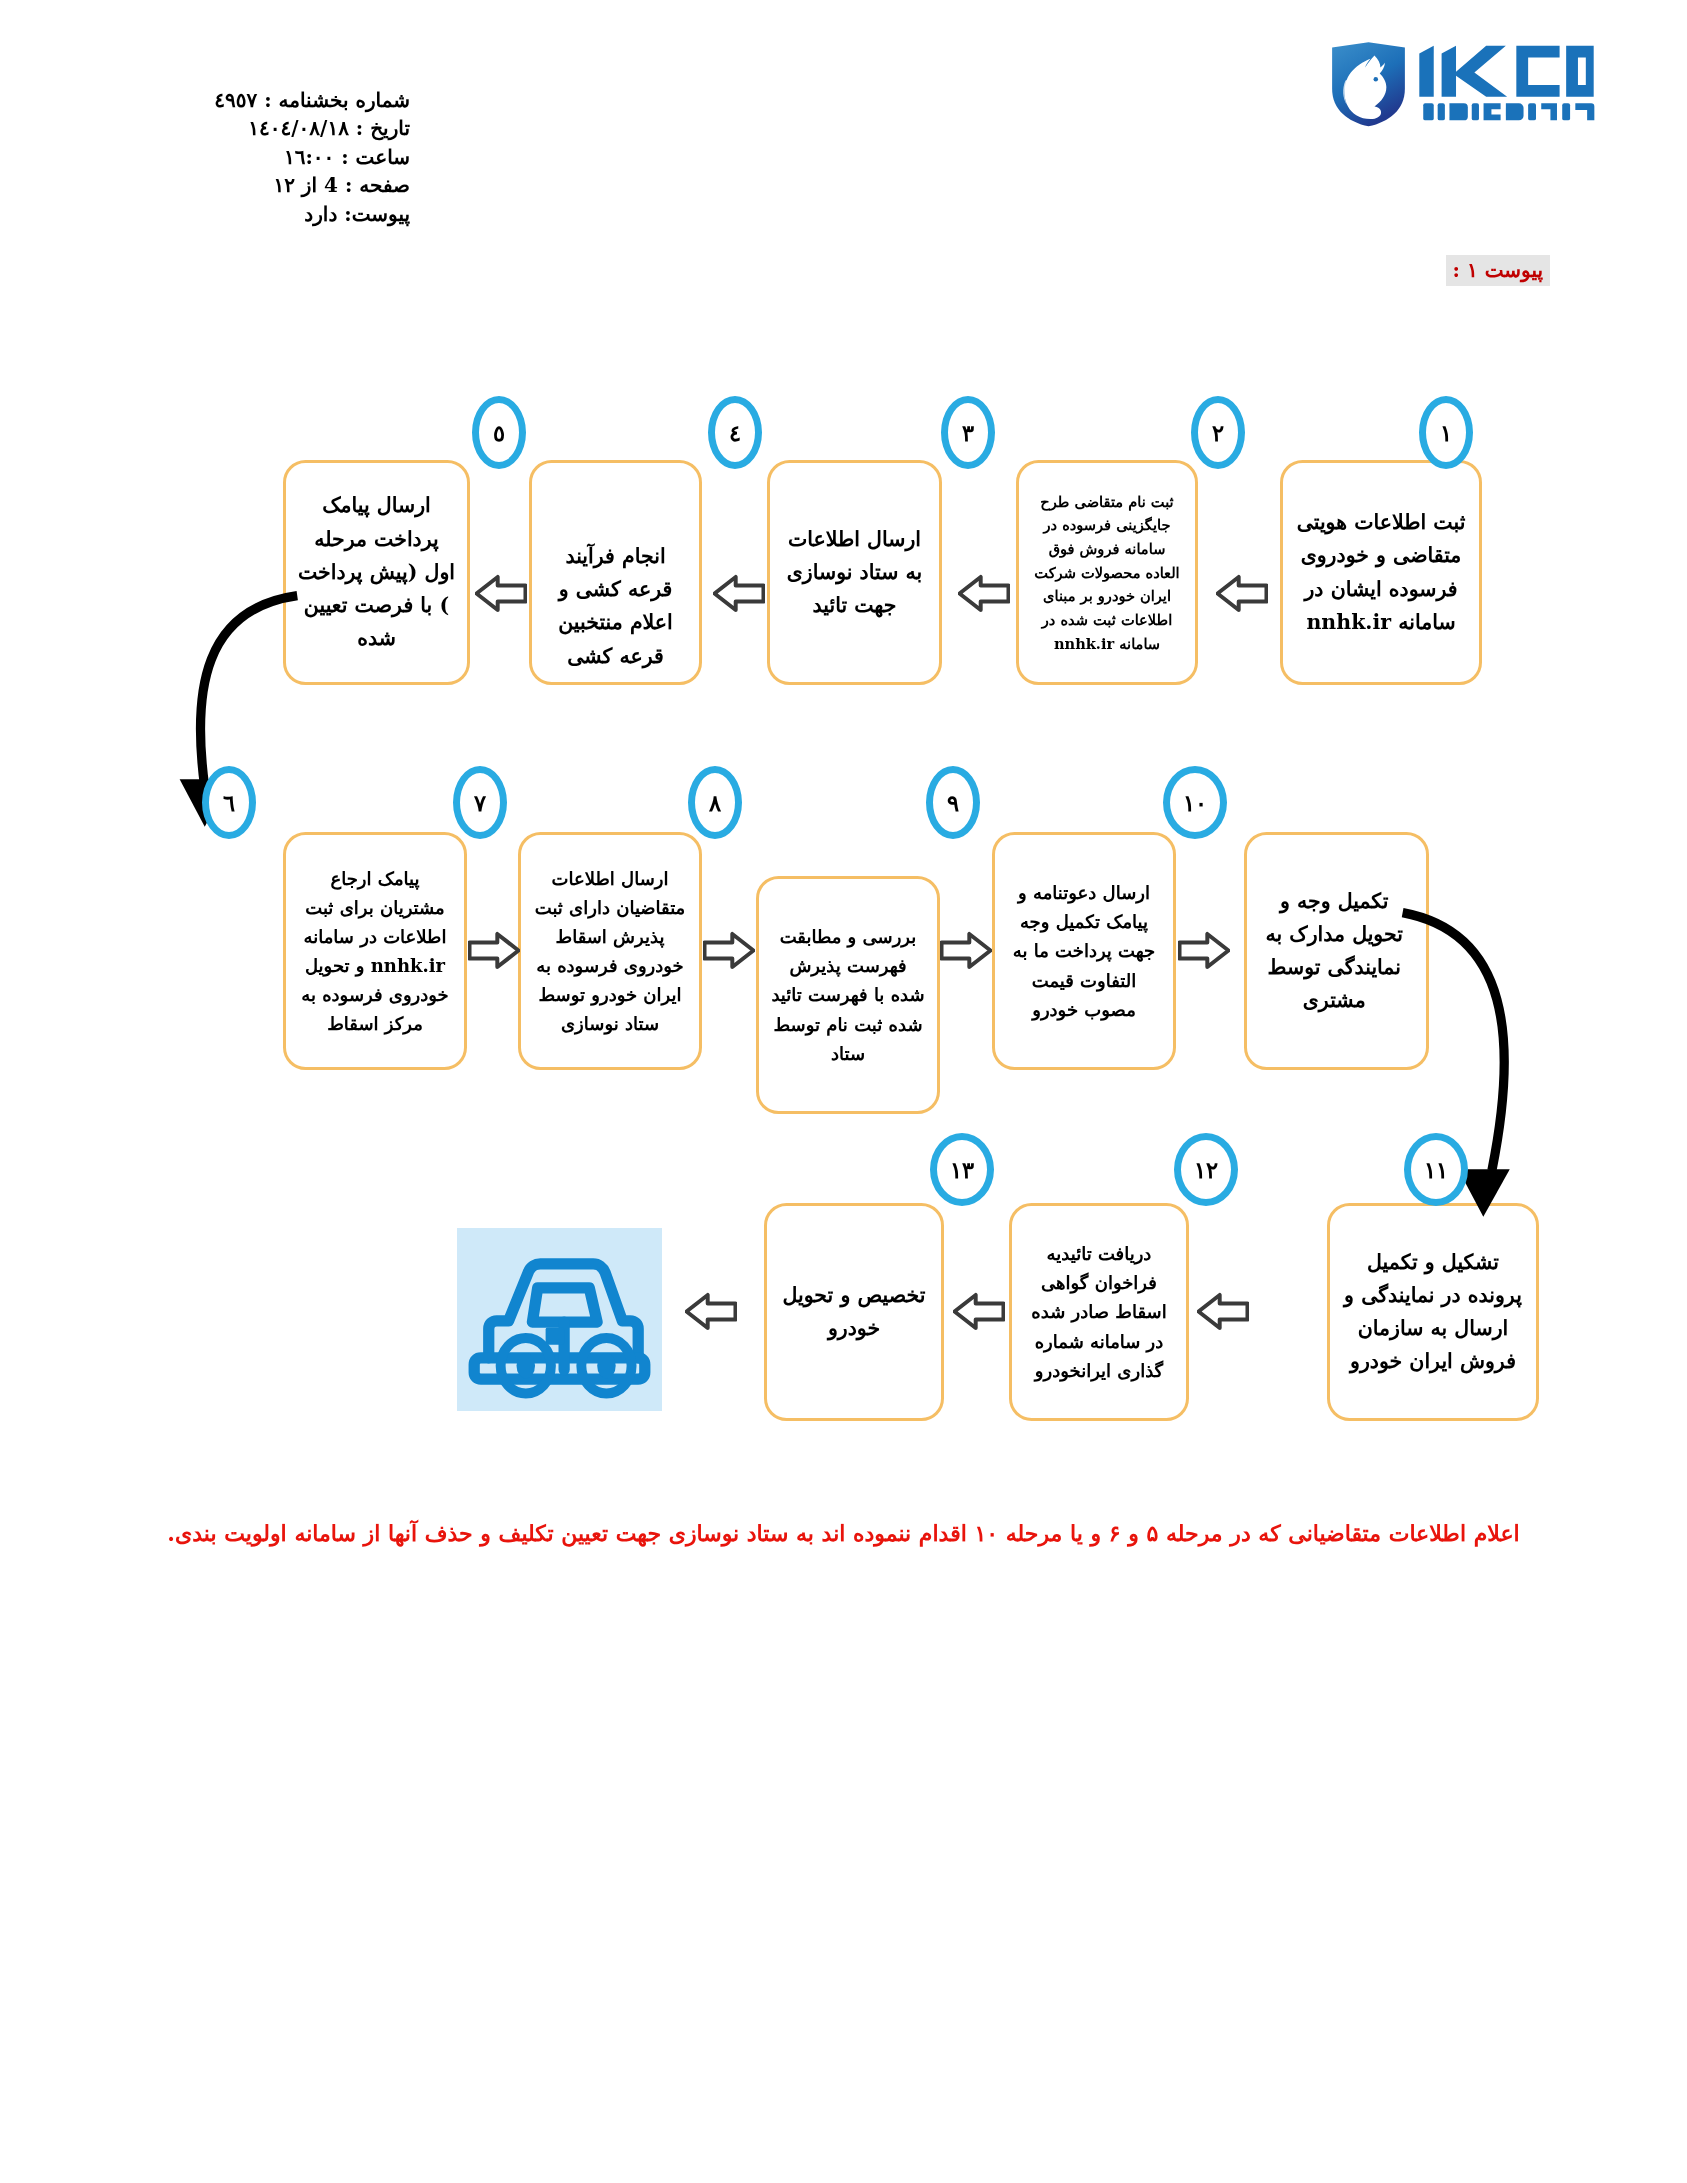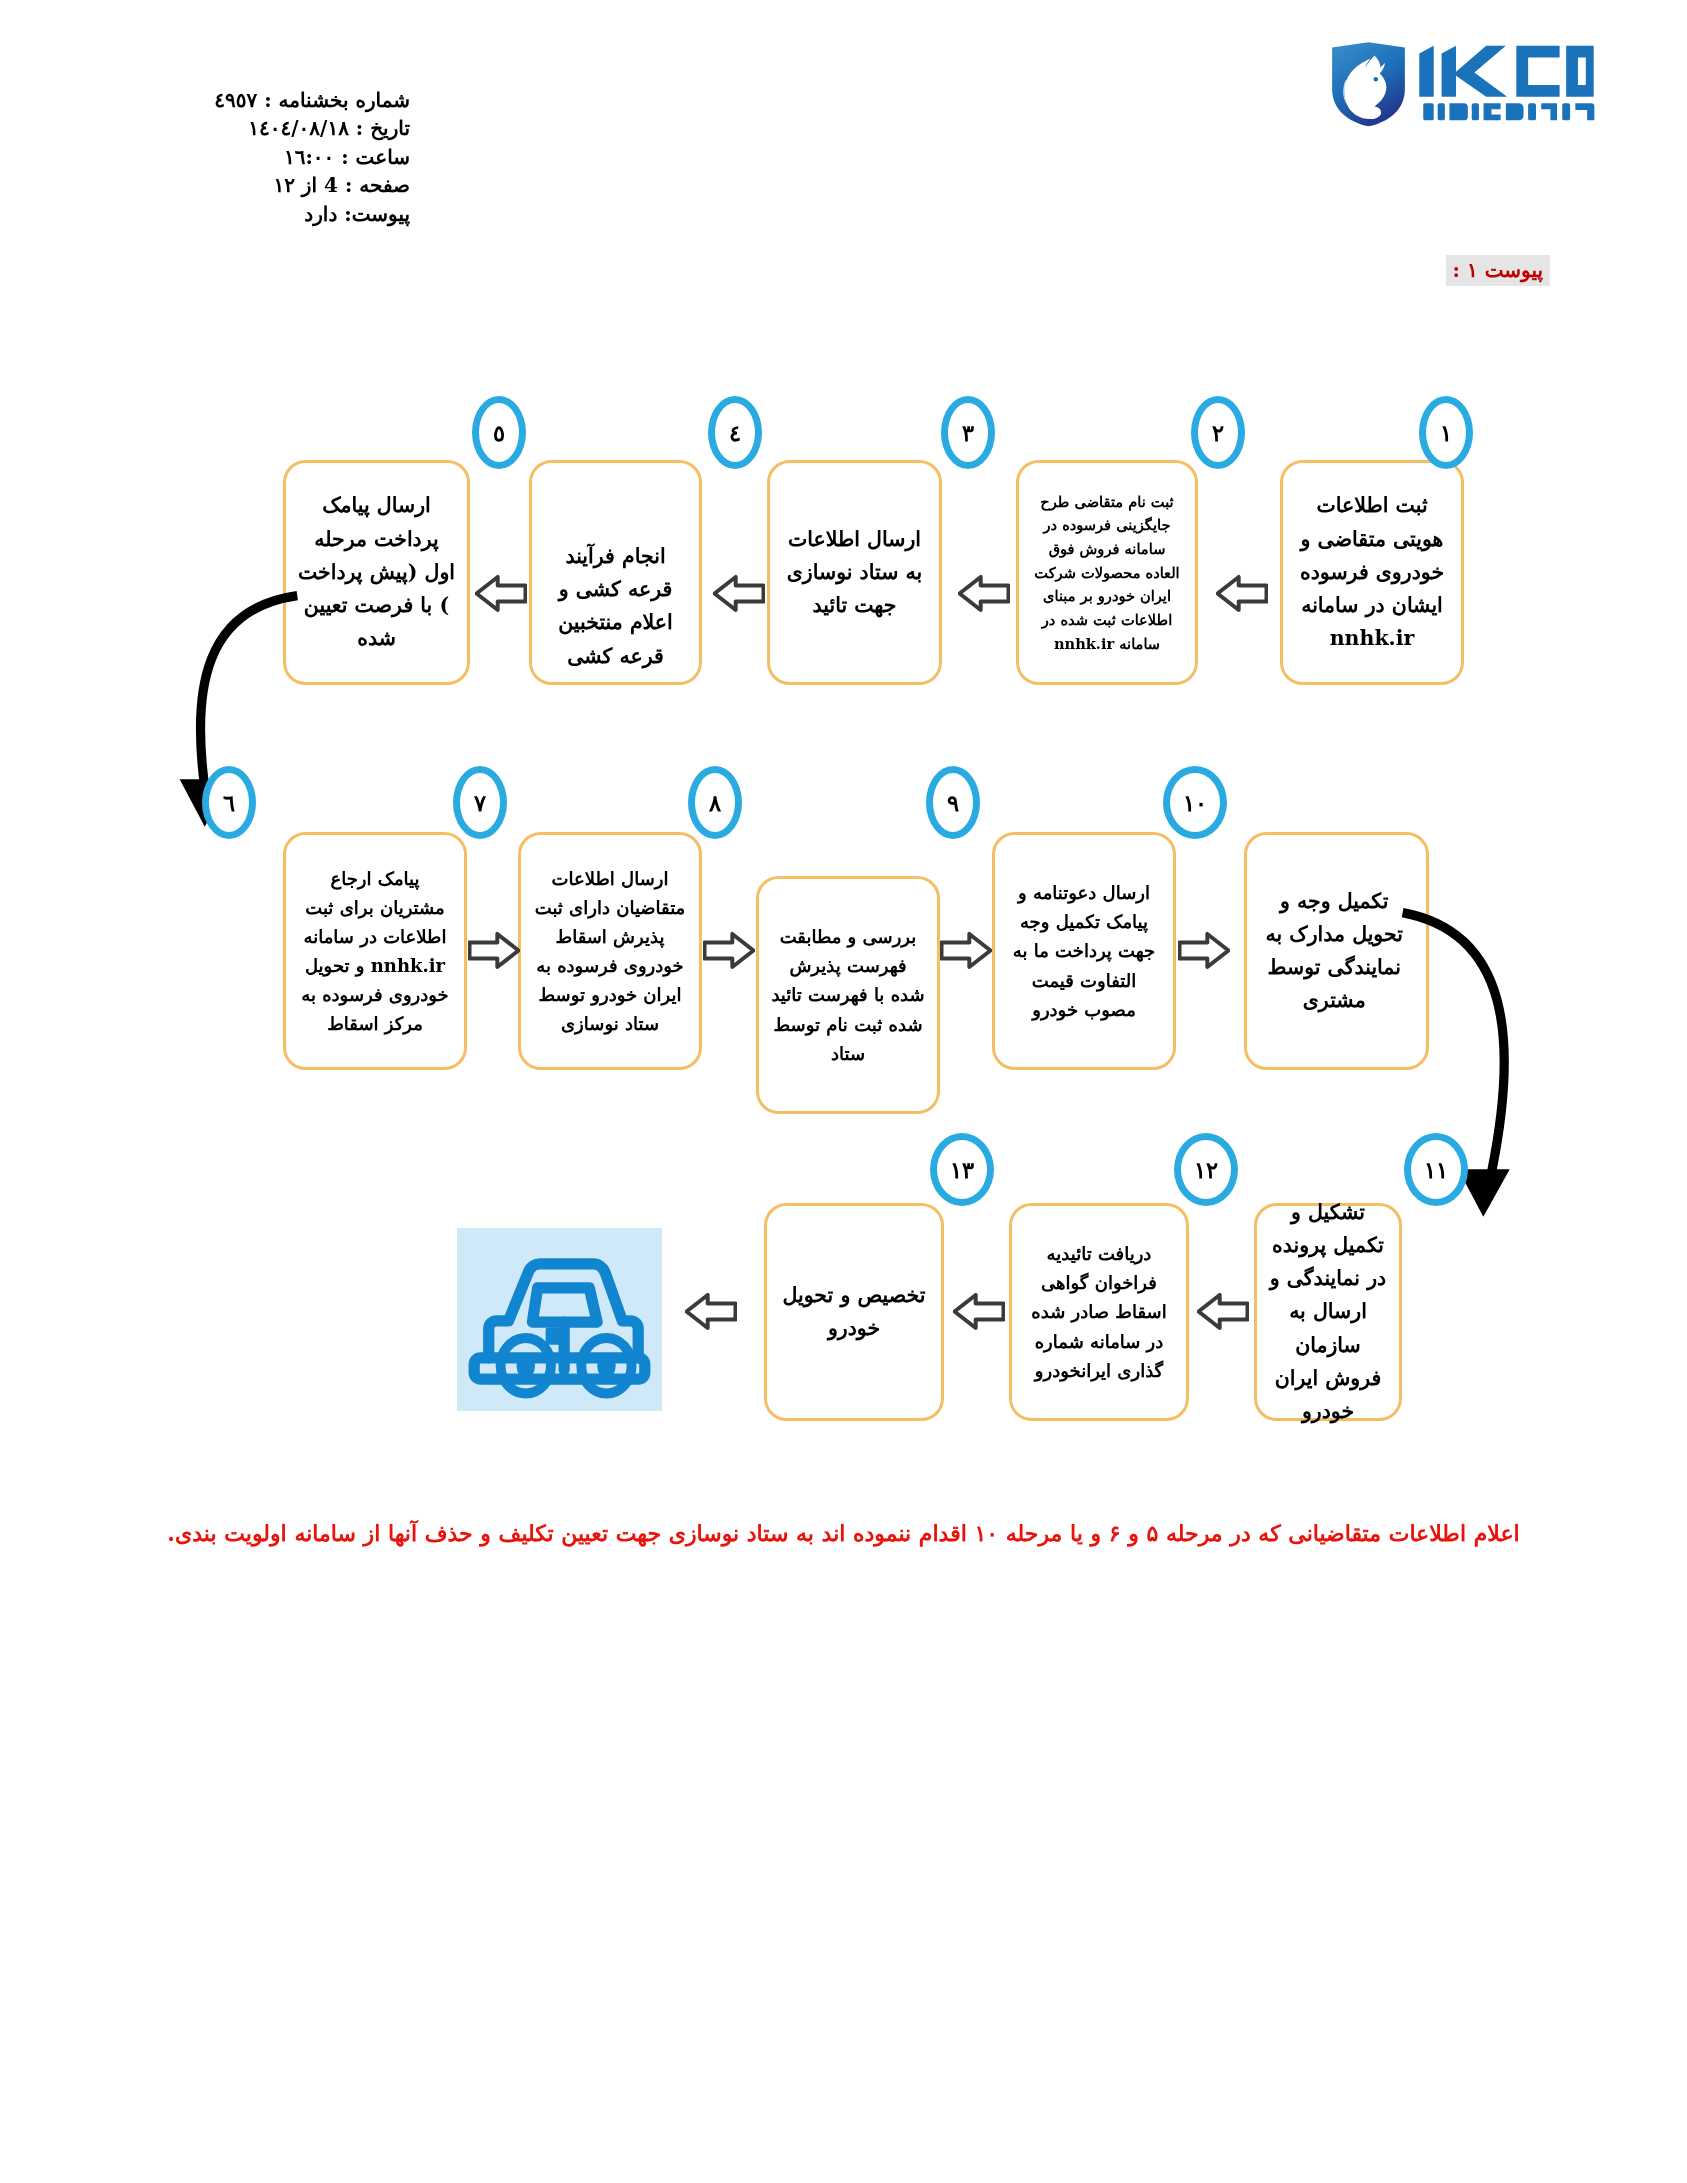--- a/index.html
+++ b/index.html
@@ -211,21 +211,21 @@
   </svg>
 
   <svg class="loop-arrow" style="left:1343px; top:906px; width:192px; height:410px;" viewBox="0 0 290 620" width="192" height="410">
     <path d="M90 10 C250 40 265 200 225 400" stroke="#000000" stroke-width="14" fill="none"></path>
     <polygon points="212,470 174,398 252,398" fill="#000000"></polygon>
   </svg>
 
   <div class="step-badge" style="left:1419px; top:396px;">
     <span>١</span>
   </div>
-  <div class="step-box txt-lg" style="left:1280px; top:460px; width:184px; height:225px;">
+  <div class="step-box txt-lg" style="left:1280px; top:460px; width:202px; height:225px;">
     <div class="step-text">ثبت اطلاعات هویتی متقاضی و خودروی فرسوده ایشان در سامانه nnhk.ir</div>
   </div>
 
   <div class="step-badge" style="left:1191px; top:396px;">
     <span>٢</span>
   </div>
   <div class="step-box txt-sm" style="left:1016px; top:460px; width:182px; height:225px;">
     <div class="step-text">ثبت نام متقاضی طرح جایگزینی فرسوده در سامانه فروش فوق العاده محصولات شرکت ایران خودرو بر مبنای اطلاعات ثبت شده در سامانه nnhk.ir</div>
   </div>
 
@@ -307,21 +307,21 @@
   <svg class="arrow" style="left:940px; top:930px;" viewBox="0 0 78 62" width="52" height="41">
     <polygon points="76,31 44,6 44,19 2,19 2,43 44,43 44,56" fill="#ffffff" stroke="#3a3a3a" stroke-width="6" stroke-linejoin="round"></polygon>
   </svg>
   <svg class="arrow" style="left:1178px; top:930px;" viewBox="0 0 78 62" width="52" height="41">
     <polygon points="76,31 44,6 44,19 2,19 2,43 44,43 44,56" fill="#ffffff" stroke="#3a3a3a" stroke-width="6" stroke-linejoin="round"></polygon>
   </svg>
 
   <div class="step-badge" style="left:1404px; top:1133px; width:64px;">
     <span>١١</span>
   </div>
-  <div class="step-box txt-lg" style="left:1254px; top:1203px; width:148px; height:218px;">
+  <div class="step-box txt-lg" style="left:1327px; top:1203px; width:212px; height:218px;">
     <div class="step-text">تشکیل و تکمیل پرونده در نمایندگی و ارسال به سازمان فروش ایران خودرو</div>
   </div>
 
   <div class="step-badge" style="left:1174px; top:1133px; width:64px;">
     <span>١٢</span>
   </div>
   <div class="step-box txt-md" style="left:1009px; top:1203px; width:180px; height:218px;">
     <div class="step-text">دریافت تائیدیه فراخوان گواهی اسقاط صادر شده در سامانه شماره گذاری ایرانخودرو</div>
   </div>
 

